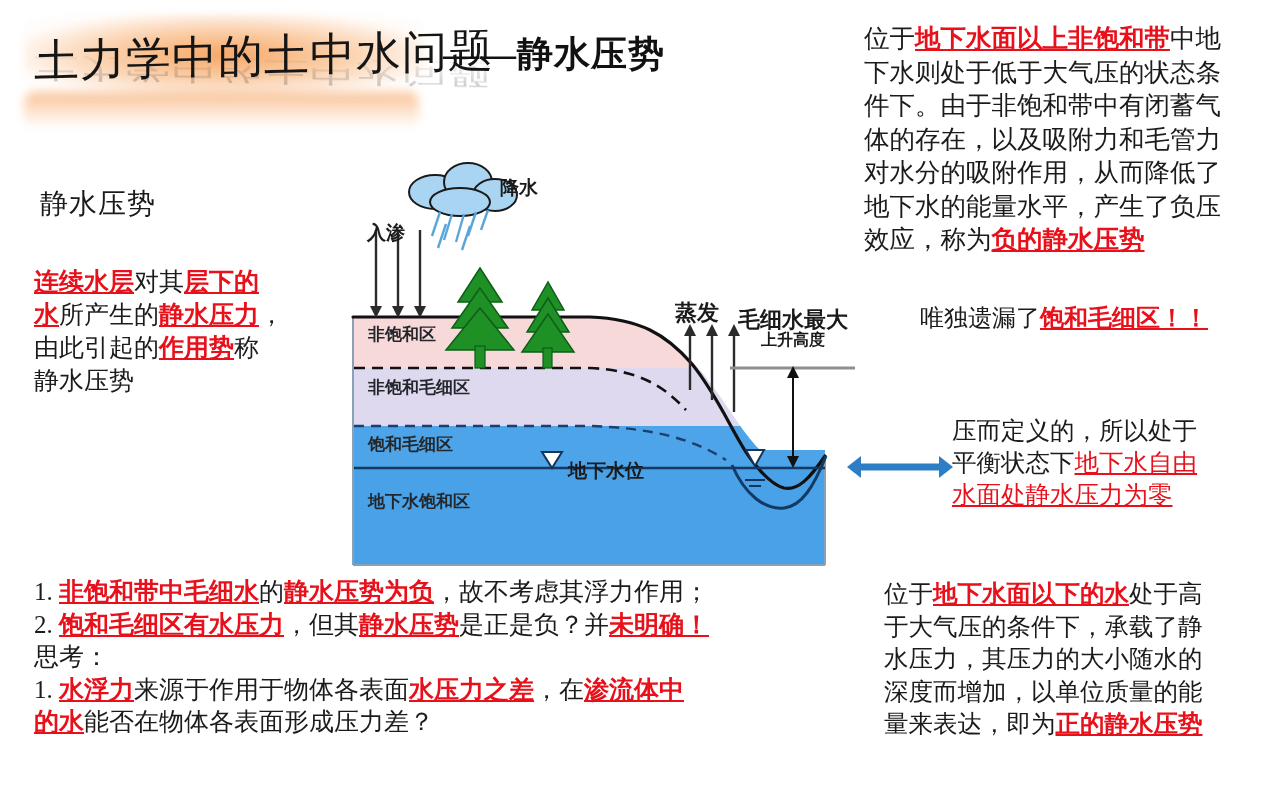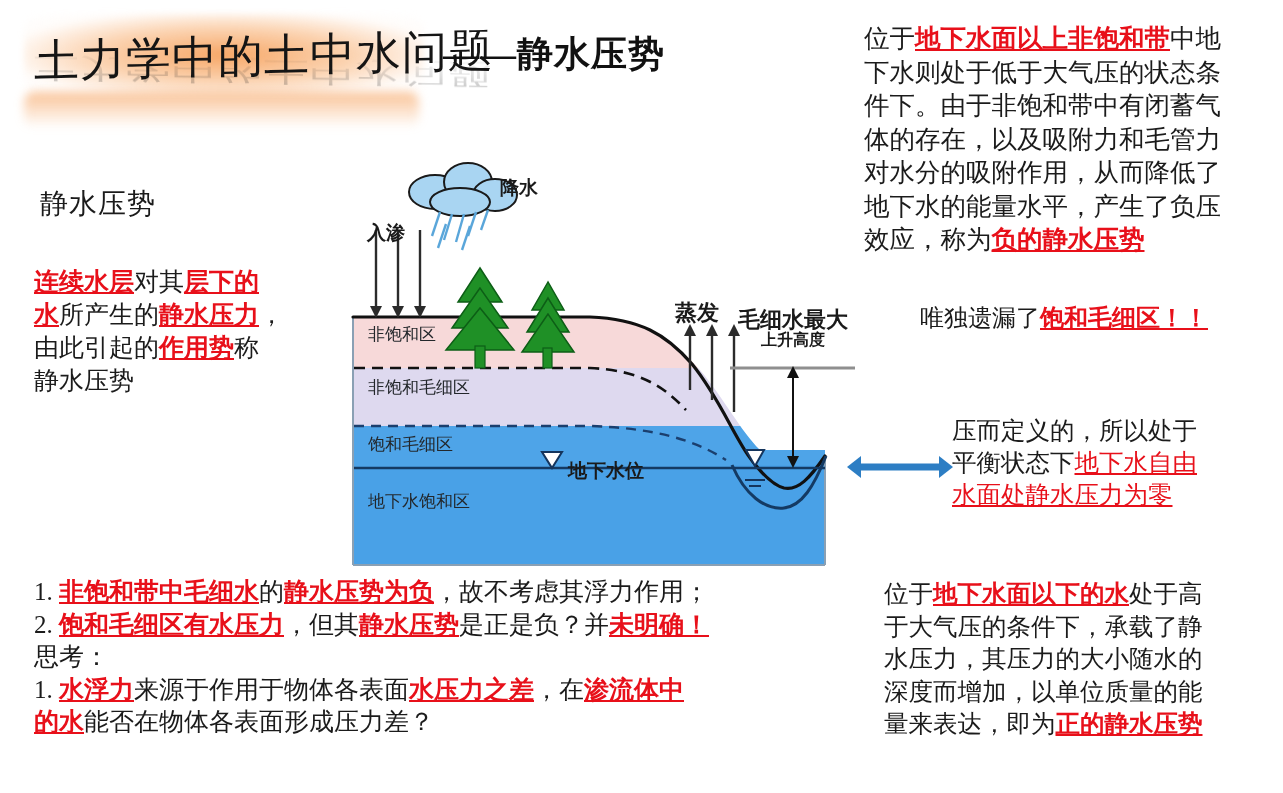--- a/index.html
+++ b/index.html
@@ -81,21 +81,21 @@
   .right-bot .ln{white-space:nowrap;}
 
   
   .concl{left:34px;top:576px;width:850px;font-size:25px;line-height:32.5px;}
   .concl .ln{white-space:nowrap;}
 
   
   .diagram{position:absolute;left:340px;top:150px;width:520px;height:425px;}
   .dg-svg{position:absolute;left:0;top:0;}
   .dg-lab{position:absolute;font-family:"Liberation Sans","DejaVu Sans",sans-serif;font-weight:bold;color:#1a1a1a;white-space:nowrap;}
-  .zone-lab{position:absolute;font-family:"Liberation Sans","DejaVu Sans",sans-serif;font-weight:normal;color:#23272b;white-space:nowrap;text-align:right;}
+  .zone-lab{position:absolute;font-family:"Liberation Sans","DejaVu Sans",sans-serif;font-weight:bold;color:#23272b;white-space:nowrap;text-align:right;}
 </style>
 </head>
 <body>
 
 <div class="slide">
 
   <div class="title-wrap">
     <div class="title-glow"></div>
     <div class="title-reflect-glow"></div>
     <div class="title-text">土力学中的土中水问题</div>

